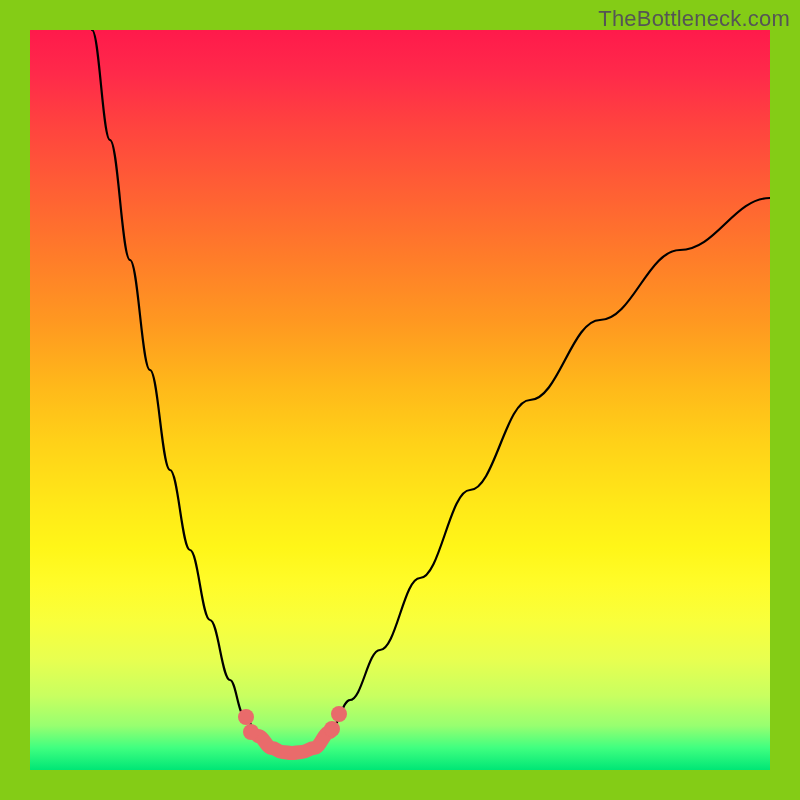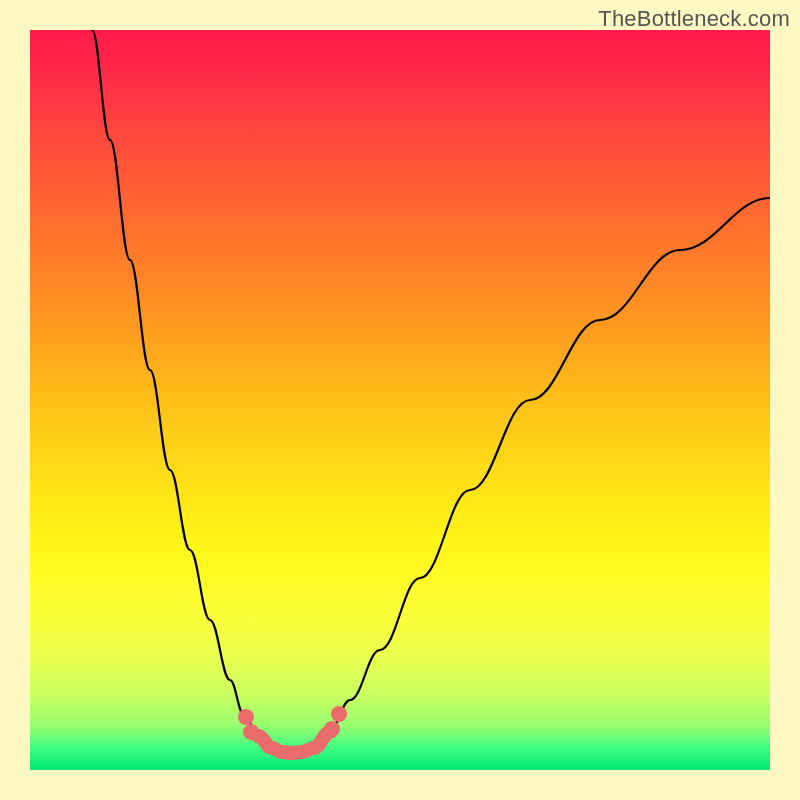--- a/index.html
+++ b/index.html
@@ -8,21 +8,21 @@
     width: 800px;
     height: 800px;
     overflow: hidden;
     background: #000;
     font-family: Arial, Helvetica, sans-serif;
   }
   .frame {
     position: relative;
     width: 800px;
     height: 800px;
-    background: #fef9c3;
+    background: #84cc16;
   }
   .plot-area {
     position: absolute;
     left: 30px;
     top: 30px;
     width: 740px;
     height: 740px;
     background: linear-gradient(to bottom,
       #ff1a4b 0%,
       #ff2a4a 6%,

